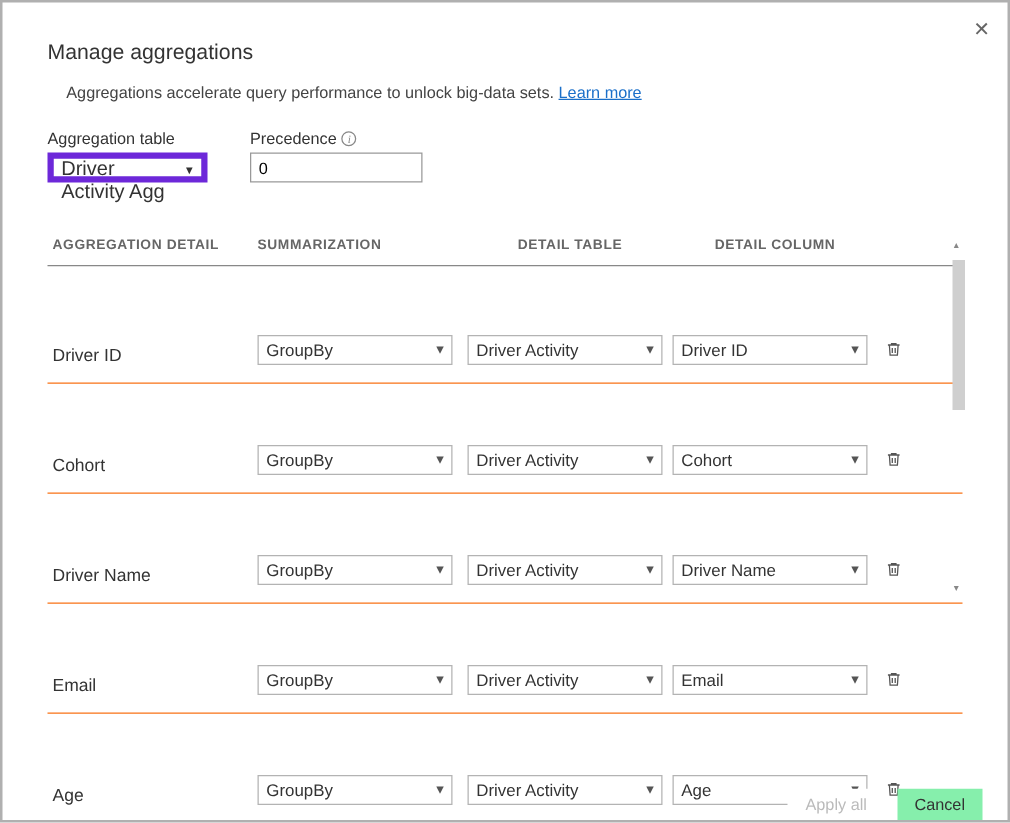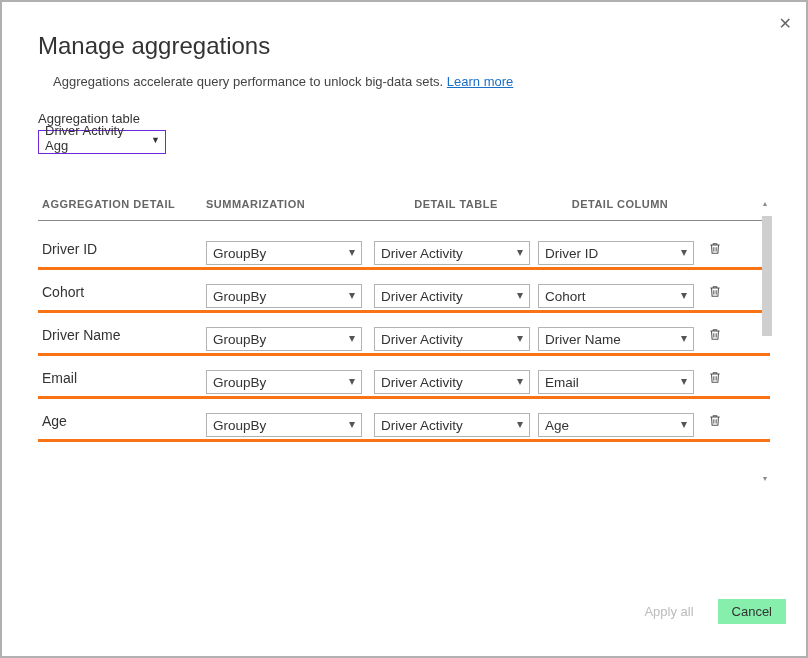--- a/index.html
+++ b/index.html
@@ -24,21 +24,21 @@
       font-size: 16px;
       cursor: pointer;
       background: none;
       border: none;
       font-weight: 300;
     }
     .content {
       padding: 30px 36px 0 36px;
     }
     h1 {
-      font-size: 24px;
+      font-size: 17px;
       font-weight: 400;
       color: #333;
       margin-bottom: 14px;
     }
     .intro {
       font-size: 13px;
       color: #444;
       margin-bottom: 22px;
       margin-left: 15px;
     }
@@ -80,26 +80,26 @@
       height: 24px;
       border: 1px solid #999;
       font-size: 13px;
       padding: 2px 6px;
       background: #fff;
       font-family: inherit;
     }
     .agg-table-select {
       width: 128px;
       position: relative;
-      border: 1px solid #6d28d9;
+      border: 5px solid #6d28d9;
       height: 24px;
       display: flex;
-      align-items: flex-end;
+      align-items: flex-start;
       padding: 0 20px 0 6px;
-      font-size: 13px;
+      font-size: 16px;
     }
     .agg-table-select::after {
       content: "▼";
       position: absolute;
       right: 5px;
       top: 4px;
       font-size: 9px;
       color: #333;
     }
     .precedence-input {
@@ -139,30 +139,30 @@
     }
     .col-agg { width: 164px; }
     .col-summ { width: 168px; }
     .col-detail-table { width: 164px; text-align: center; }
     .col-detail-col { width: 164px; text-align: center; }
     .table-body {
       padding-top: 6px;
     }
     .trow {
       display: flex;
-      align-items: flex-start;
-      padding: 14px 0 2px 4px;
-      border-bottom: 3px solid #f97316;
+      align-items: flex-end;
+      padding: 14px 0 14px 4px;
+      border-bottom: 1px solid #f97316;
     }
     .cell-agg {
       width: 164px;
       font-size: 14px;
       color: #333;
     }
-    .cell-summ { width: 168px; }
+    .cell-summ { width: 168px; margin-top: 35px; }
     .cell-dtable { width: 164px; }
     .cell-dcol { width: 164px; }
     .dropdown {
       border: 1px solid #b3b3b3;
       height: 24px;
       width: 156px;
       display: flex;
       align-items: center;
       padding: 0 22px 0 6px;
       font-size: 13.5px;
@@ -185,21 +185,21 @@
       cursor: pointer;
     }
     .trash svg {
       width: 14px;
       height: 15px;
       stroke: #555;
       fill: none;
     }
     .footer {
       position: absolute;
-      bottom: 32px;
+      bottom: 0;
       right: 20px;
       display: flex;
       gap: 10px;
     }
     .btn {
       font-size: 13px;
       padding: 5px 14px;
       border: none;
       font-family: inherit;
       cursor: pointer;
@@ -229,20 +229,27 @@
     <span>Aggregations accelerate query performance to unlock big-data sets. </span><a href="#">Learn more</a>
   </p>
 
   <div class="form-row">
     <div class="form-group">
       <label class="form-label">Aggregation table</label>
       <div class="agg-table-select">
         <span>Driver Activity Agg</span>
       </div>
     </div>
+    <div class="form-group">
+      <label class="form-label">
+        <span>Precedence</span>
+        <span class="info-icon">i</span>
+      </label>
+      <input class="text-input precedence-input" value="0" style="">
+    </div>
   </div>
 
   <div class="table-area">
     <span class="scroll-arrow-up">▴</span>
     <div class="scroll-thumb"></div>
     <span class="scroll-arrow-down">▾</span>
 
     <div class="table-header">
       <div class="th col-agg">AGGREGATION DETAIL</div>
       <div class="th col-summ">SUMMARIZATION</div>

